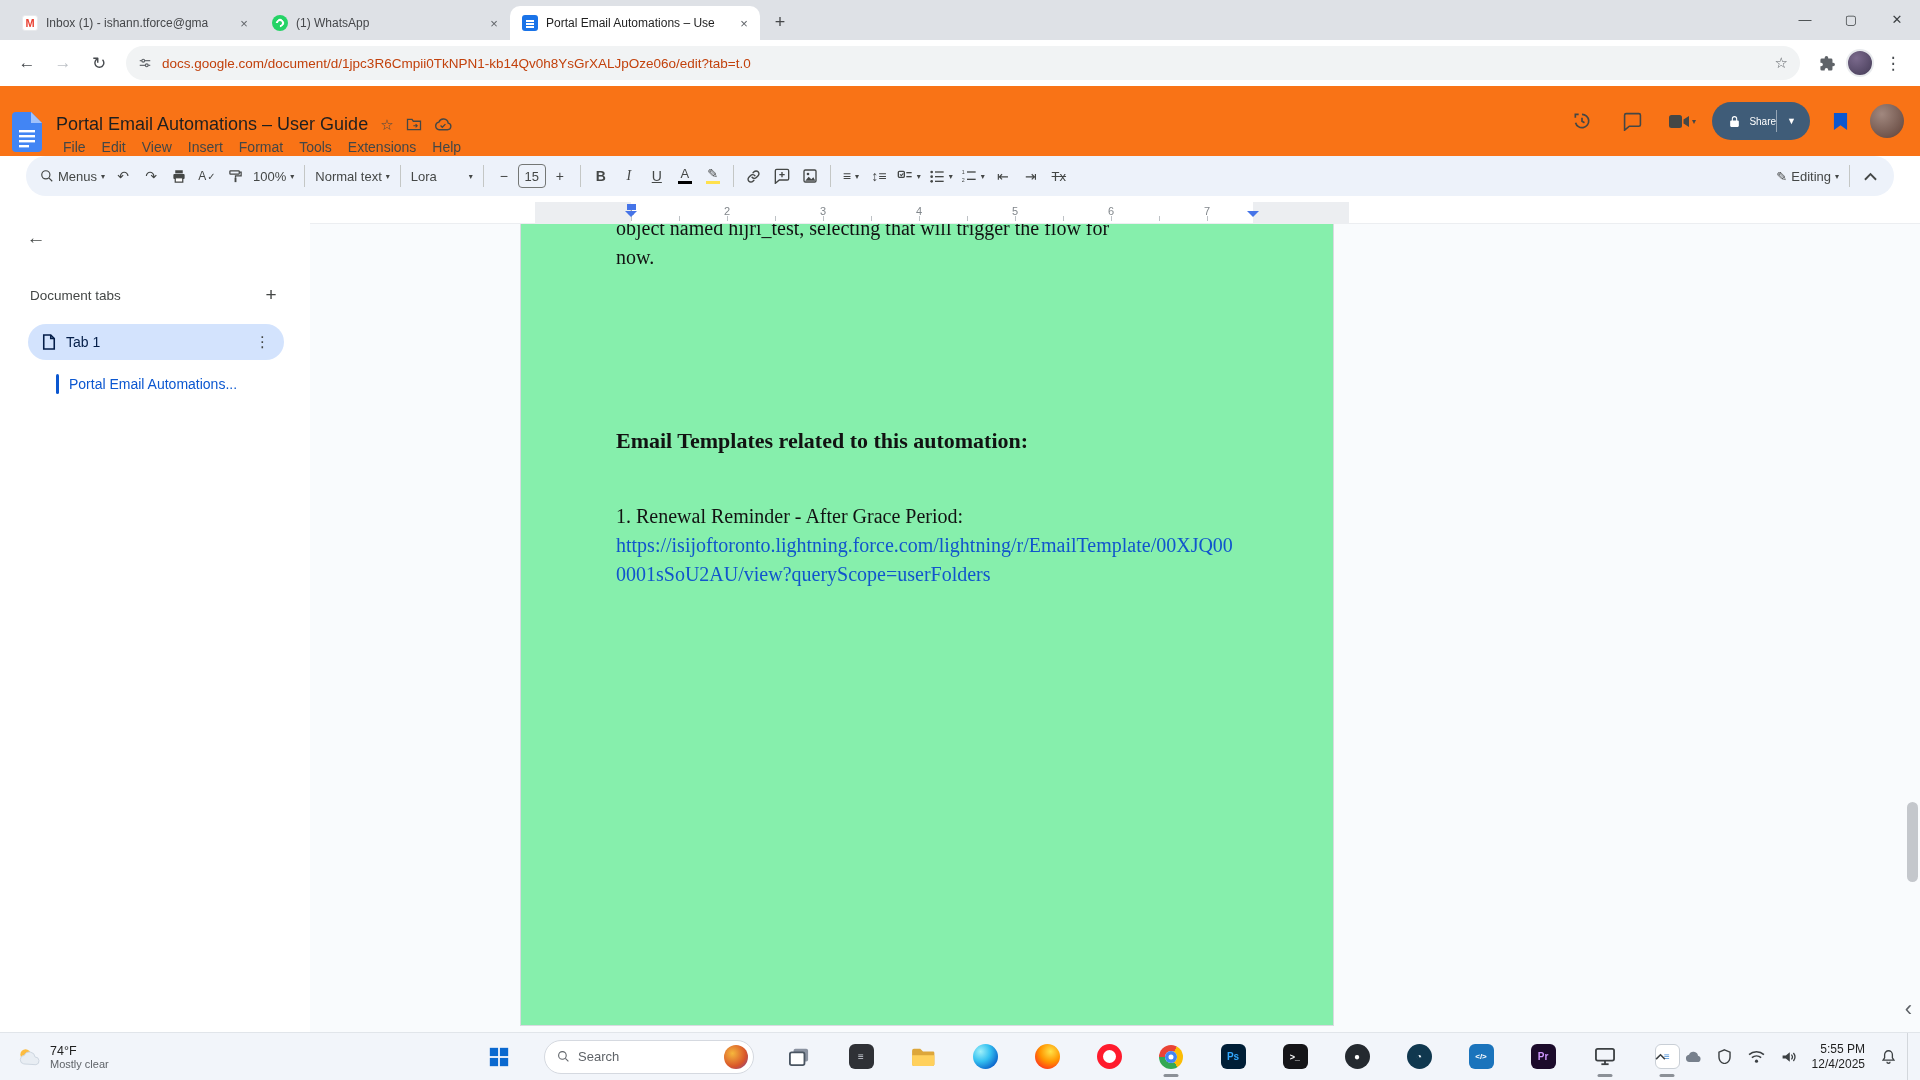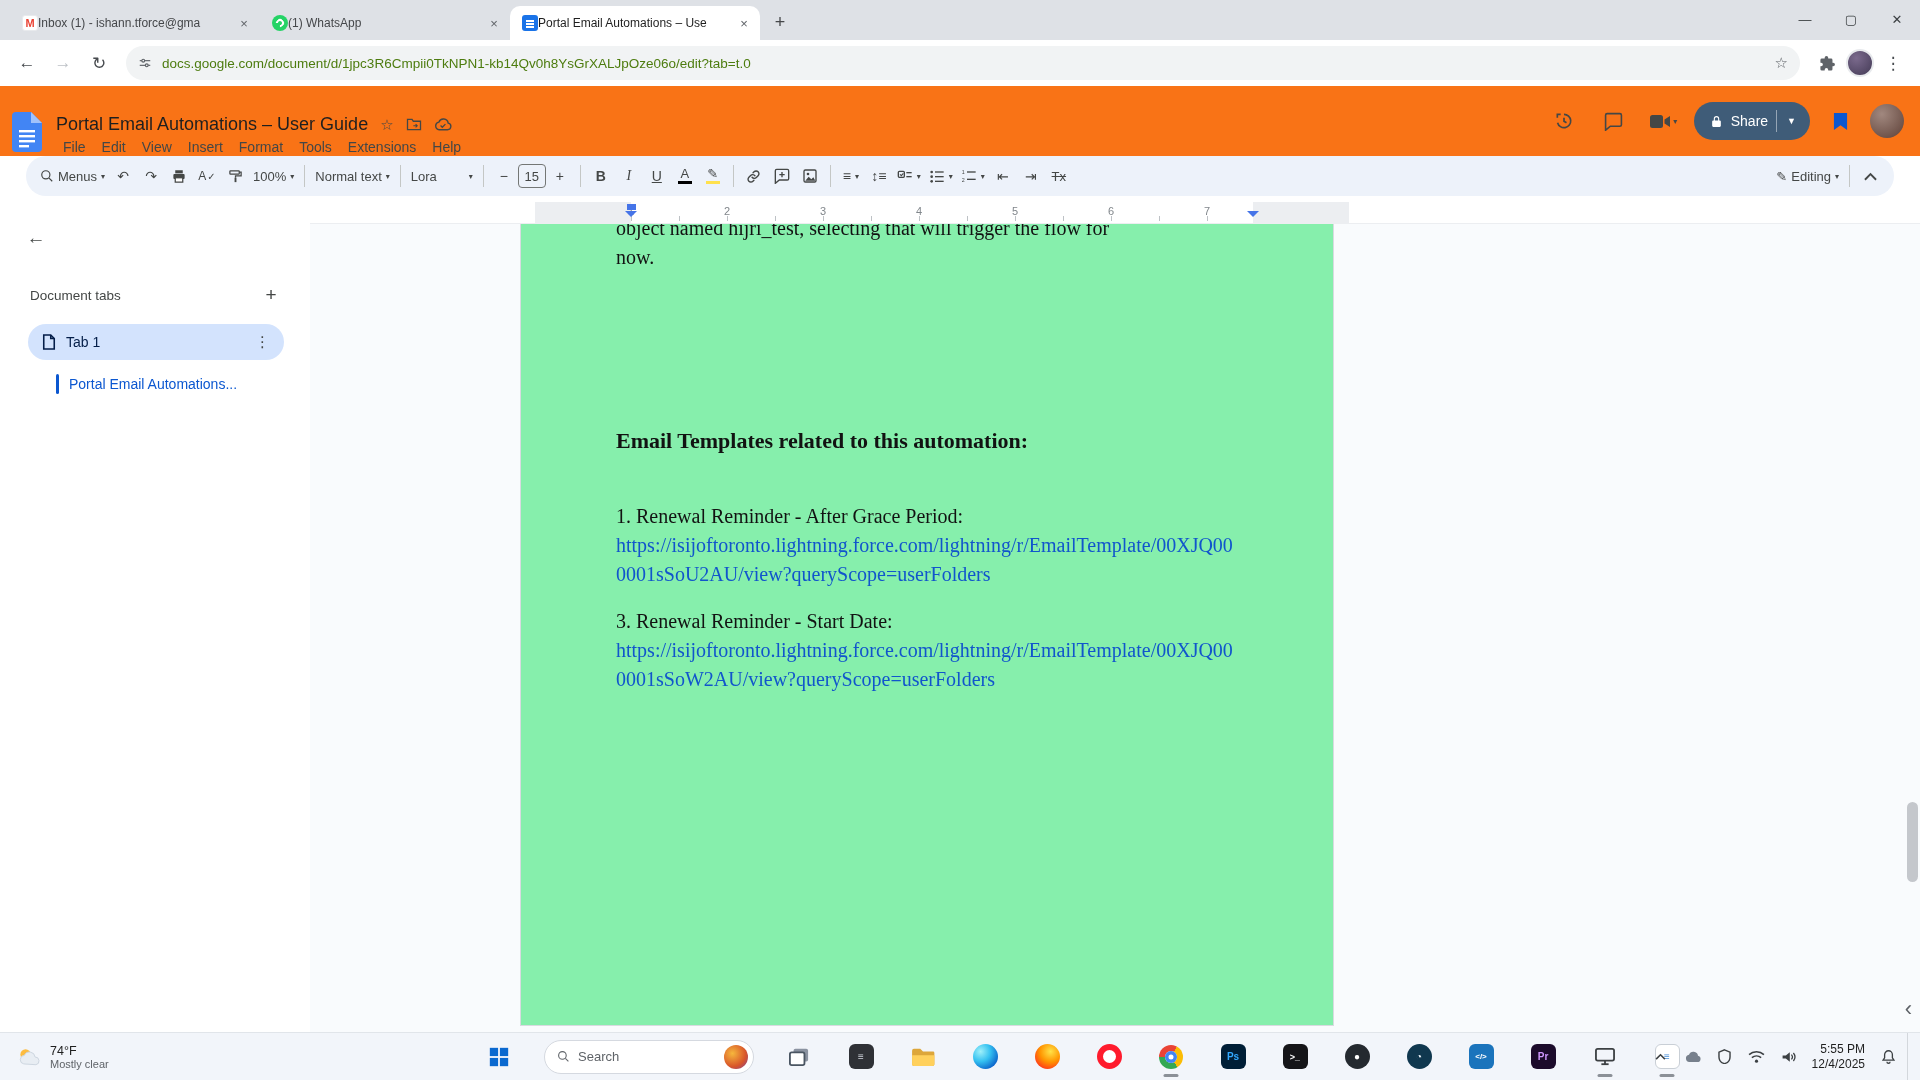--- a/index.html
+++ b/index.html
@@ -2,57 +2,57 @@
 <html><head>
 <meta charset="utf-8">
 <style>
   *{box-sizing:border-box;margin:0;padding:0}
   html,body{width:1920px;height:1080px}
   body{font-family:"Liberation Sans","DejaVu Sans",sans-serif;background:#fff;overflow:hidden}
   .screen{width:1920px;height:1080px;display:flex;flex-direction:column;position:relative}
 
   
   .tabstrip{height:40px;background:#dee1e6;display:flex;align-items:flex-end;padding-left:10px;position:relative;flex:none}
-  .tab{width:250px;height:34px;display:flex;align-items:center;padding:0 8px 0 12px;font-size:12px;color:#45474a;border-radius:10px 10px 0 0;position:relative;cursor:pointer}
+  .tab{width:250px;height:34px;display:flex;align-items:center;gap:8px;padding:0 8px 0 12px;font-size:12px;color:#45474a;border-radius:10px 10px 0 0;position:relative;cursor:pointer}
   .tab.active{background:#fff;color:#1f1f1f}
   .fav{width:16px;height:16px;flex:none;position:relative;border-radius:3px}
   .fav-gmail{background:#fff;border:1px solid #e8eaed}
   .fav-gmail::after{content:"M";position:absolute;inset:0;display:flex;align-items:center;justify-content:center;color:#ea4335;font-weight:bold;font-size:11px}
   .fav-wa{background:#25d366;border-radius:50%}
   .fav-wa::after{content:"";position:absolute;inset:4px;border:2px solid #fff;border-radius:50%;border-left-color:transparent;transform:rotate(-45deg)}
   .fav-docs{background:#1a73e8}
   .fav-docs::after{content:"";position:absolute;left:4px;right:4px;top:5px;height:1.5px;background:#fff;box-shadow:0 3px #fff,0 6px #fff}
   .tab .t{flex:1;white-space:nowrap;overflow:hidden;text-overflow:ellipsis}
   .tab-close{width:16px;height:16px;border-radius:50%;display:flex;align-items:center;justify-content:center;font-size:13px;color:#5f6368;flex:none;cursor:pointer}
   .newtab{width:28px;height:28px;margin:0 0 4px 6px;display:flex;align-items:center;justify-content:center;font-size:18px;color:#45474a;border-radius:50%;cursor:pointer}
   .wincontrols{position:absolute;right:0;top:0;height:38px;display:flex}
   .winbtn{width:46px;height:100%;display:flex;align-items:center;justify-content:center;font-size:13px;color:#3c4043;cursor:pointer}
 
   
   .navbar{height:46px;background:#fff;display:flex;align-items:center;padding:0 10px;gap:2px;flex:none}
   .navbtn{width:34px;height:34px;border-radius:50%;display:flex;align-items:center;justify-content:center;font-size:17px;color:#474b4f;cursor:pointer}
   .navbtn.disabled{color:#bdc1c6}
   .addressbar{flex:1;height:34px;background:#f1f3f4;border-radius:17px;display:flex;align-items:center;padding:0 12px;gap:10px;margin:0 8px;cursor:text}
-  .addressbar .url{flex:1;font-size:13.5px;color:#4d7c0f;white-space:nowrap;overflow:hidden}
+  .addressbar .url{flex:1;font-size:13.5px;color:#c2410c;white-space:nowrap;overflow:hidden}
   .bar-star{font-size:15px;color:#5f6368;cursor:pointer}
   .avatar-sm{width:28px;height:28px;border-radius:50%;background:radial-gradient(circle at 35% 30%,#7b6a8d,#433a55);flex:none;cursor:pointer;border:2px solid #e8eaed}
 
   
   .dochead{height:70px;background:#f97316;display:flex;align-items:flex-end;padding:0 12px;position:relative;flex:none}
   .docs-logo{margin-right:14px;flex:none;cursor:pointer}
   .titlewrap{display:flex;flex-direction:column}
   .titlerow{display:flex;align-items:center;gap:12px}
   .doctitle{font-size:18px;color:#1f1f1f;white-space:nowrap}
   .t-icon{font-size:15px;color:#444746;cursor:pointer;display:flex;align-items:center}
   .menurow{display:flex;gap:2px;margin-top:3px}
   .menuitem{font-size:14px;color:#444746;padding:1px 7px;border-radius:9px;cursor:pointer}
   .head-right{position:absolute;right:16px;top:0;height:100%;display:flex;align-items:center;gap:10px}
   .iconbtn{width:40px;height:40px;border-radius:50%;display:flex;align-items:center;justify-content:center;color:#444746;font-size:18px;cursor:pointer;gap:2px}
   .share-pill{height:38px;background:#3f5c78;border-radius:19px;color:#fff;display:flex;align-items:center;padding:0 4px 0 16px;cursor:pointer}
-  .share-pill .lbl{font-size:14px;margin:0 8px 0 8px}
+  .share-pill .lbl{font-size:10px;margin:0 0 0 8px}
   .share-sep{width:1px;height:22px;background:rgba(255,255,255,.45)}
   .share-caret{padding:0 10px;font-size:9px;color:#fff}
   .avatar-lg{width:34px;height:34px;border-radius:50%;background:radial-gradient(circle at 35% 30%,#a1887f,#5d4037);cursor:pointer}
 
   
   .toolbarwrap{height:46px;background:#fff;padding:0 26px 6px;flex:none}
   .toolbar{height:40px;background:#edf2fa;border-radius:21px;display:flex;align-items:center;padding:0 10px;color:#444746}
   .tb{min-width:28px;height:28px;border-radius:4px;display:flex;align-items:center;justify-content:center;font-size:14px;padding:0 4px;gap:4px;cursor:pointer;flex:none}
   .tb .caret{font-size:8px;color:#444746}
   .tb.txt{font-size:13px;color:#444746}
@@ -449,24 +449,20 @@
             <p>
               <span>object named hijri_test, selecting that will trigger the flow for</span><br>
               <span>now.</span>
             </p>
             <p class="docheading">Email Templates related to this automation:</p>
 
             <div class="entry">
               <span class="lbl">1. Renewal Reminder - After Grace Period:</span>
               <a class="doclink">https://isijoftoronto.lightning.force.com/lightning/r/EmailTemplate/00XJQ000001sSoU2AU/view?queryScope=userFolders</a>
             </div>
-            <div class="entry">
-              <span class="lbl">3. Renewal Reminder - Start Date:</span>
-              <a class="doclink">https://isijoftoronto.lightning.force.com/lightning/r/EmailTemplate/00XJQ000001sSoW2AU/view?queryScope=userFolders</a>
-            </div>
           </div>
         </div>
 
         <div class="vscroll"></div>
         <div class="canvas-collapse">‹</div>
       </div>
     </div>
   </div>
 
   <div class="taskbar">

